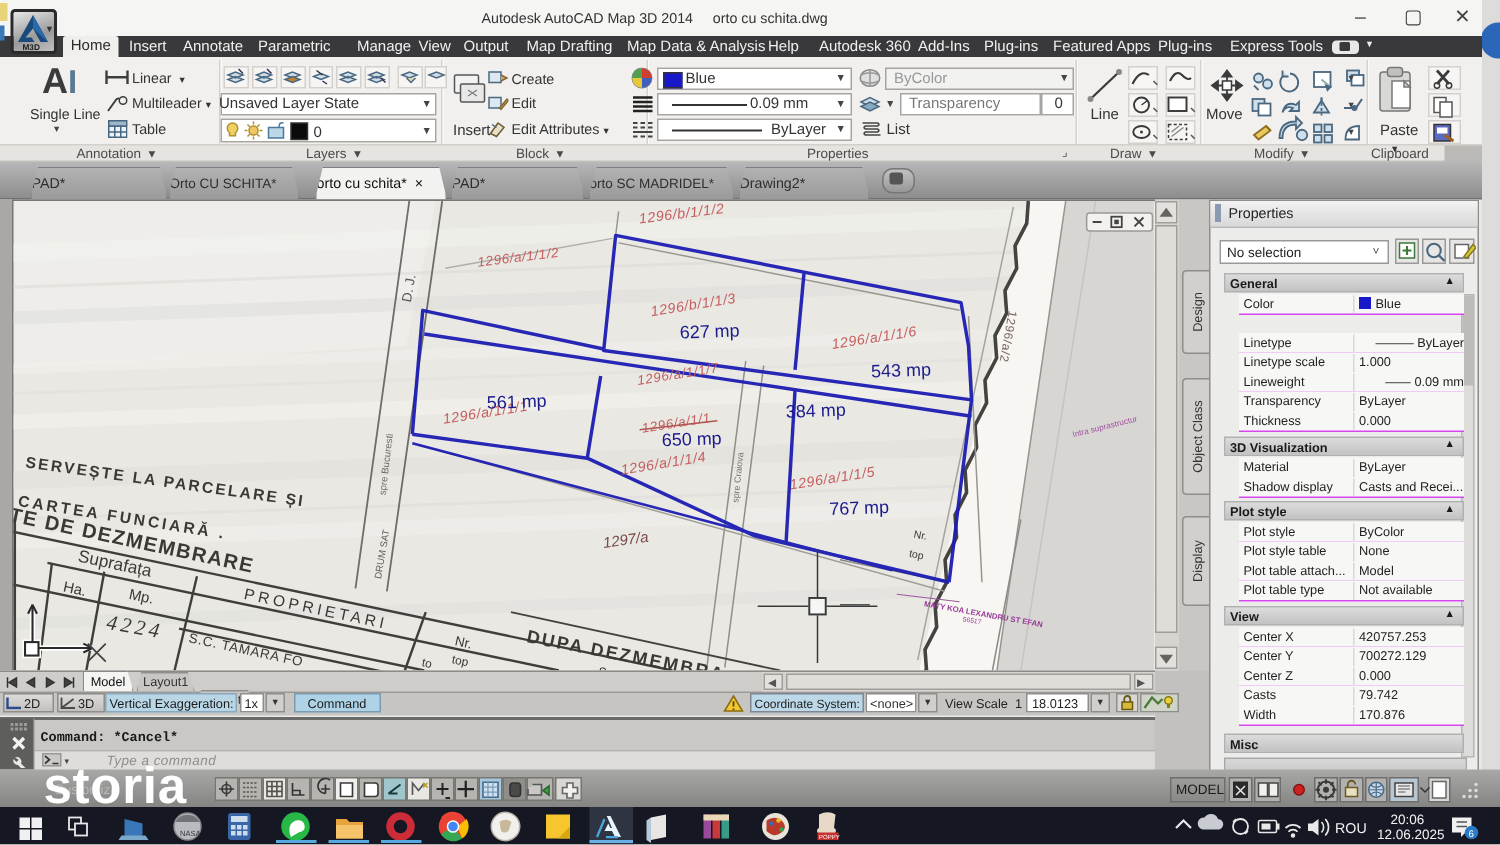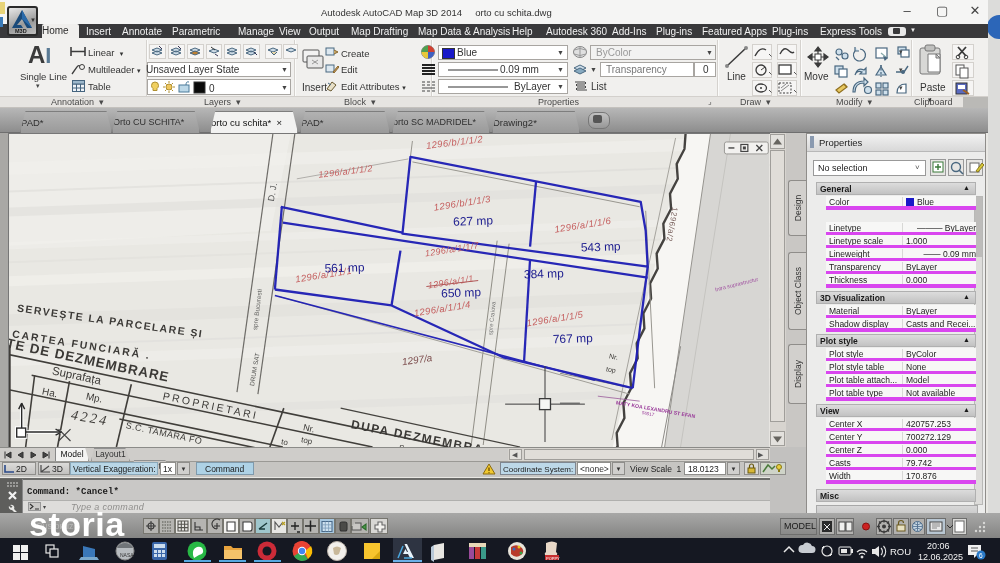--- a/index.html
+++ b/index.html
@@ -4,41 +4,41 @@
 html,body{margin:0;padding:0;}
 body{width:1000px;height:563px;overflow:hidden;position:relative;font-family:"Liberation Sans",sans-serif;background:#e9e8e4;}
 .abs{position:absolute;}
 
 #titlebar{left:0;top:0;width:1000px;height:24px;background:#f5f5f4;border-bottom:1px solid #d9d9d9;}
 #title-text{left:321px;top:7px;font-size:9.5px;color:#333;letter-spacing:0;}
 .winbtn{top:5px;width:12px;height:12px;color:#444;font-size:13px;line-height:11px;text-align:center;}
 
 #tabrow{left:0;top:24px;width:988px;height:14px;background:#39393b;}
 .rtab{position:absolute;top:26px;font-size:10px;color:#f0f0f0;white-space:nowrap;}
-#hometab{left:42px;top:24px;width:37px;height:14px;background:#f0efed;border-radius:2px 2px 0 0;font-size:10px;color:#2b2b2b;padding-top:1px;box-sizing:border-box;}
+#hometab{left:42px;top:24px;width:37px;height:14px;background:#f0efed;border-radius:2px 2px 0 0;text-align:center;font-size:10px;color:#2b2b2b;padding-top:1px;box-sizing:border-box;}
 
 #ribbon{left:0;top:38px;width:988px;height:58px;background:#f1f0ee;}
 #paneltitles{left:0;top:96px;width:988px;height:12px;background:#e6e4e1;border-top:1px solid #d3d0cc;border-bottom:1px solid #c4c1bd;box-sizing:border-box;}
 .ptitle{position:absolute;top:97px;font-size:9px;color:#4a4a4a;white-space:nowrap;}
 .psep{position:absolute;top:40px;width:1px;height:56px;background:#d5d2ce;border-right:1px solid #fbfbfa;}
 .rbtn-lbl{position:absolute;font-size:9.5px;color:#333;white-space:nowrap;}
 .dd{position:absolute;background:#fff;border:1px solid #a8a5a1;box-sizing:border-box;}
 .ddarrow{position:absolute;font-size:7px;color:#444;}
 .icnbox{position:absolute;background:#f6f5f4;border:1px solid #d4d1cd;box-sizing:border-box;}
 
 #filetabs{left:0;top:108px;width:988px;height:25px;background:linear-gradient(#b7b7b7,#8d8d8d);border-bottom:1px solid #6f6f6f;box-sizing:border-box;}
 .ftab{position:absolute;top:111px;height:22px;background:linear-gradient(#b2b2b2,#9a9a9a);border:1px solid #7e7e7e;border-bottom:none;border-radius:5px 5px 0 0;color:#2f2f2f;font-size:9.5px;text-align:left;box-sizing:border-box;padding-top:5px;clip-path:polygon(6% 0,94% 0,100% 100%,0 100%);}
 .ftab.active{background:#f2f2f1;color:#111;}
 
 #palstrip{left:786px;top:133px;width:22px;height:384px;background:#c9c7c4;}
 .paltab{position:absolute;left:788px;width:17px;background:#d2d0cd;border:1px solid #8f8d8a;border-right:none;border-radius:3px 0 0 3px;}
 .paltab span{position:absolute;left:50%;top:50%;transform:translate(-50%,-50%) rotate(-90deg);font-size:8.5px;color:#333;white-space:nowrap;}
 #palette{left:806px;top:133px;width:180px;height:382px;background:#ececeb;border:1px solid #8f8d8a;box-sizing:border-box;font-size:8.5px;color:#222;}
 .pgrp{position:absolute;left:816px;width:160px;height:13px;background:linear-gradient(#dcdcdc,#c2c2c2);border:1px solid #b0b0b0;box-sizing:border-box;font-weight:bold;font-size:8.5px;color:#1a1a1a;padding:1px 0 0 3px;}
-.prow{position:absolute;left:826px;width:150px;height:14px;background:#f7f7f6;border-bottom:4px solid #d946ef;box-sizing:border-box;font-size:8.5px;overflow:hidden;}
+.prow{position:absolute;left:826px;width:150px;height:14px;background:#f7f7f6;border-bottom:1px solid #d946ef;box-sizing:border-box;font-size:8.5px;overflow:hidden;}
 .prow .lab{position:absolute;left:3px;top:1px;color:#222;width:70px;white-space:nowrap;overflow:hidden;}
 .prow .val{position:absolute;left:76px;top:1px;color:#222;border-left:1px solid #d8d8d6;padding-left:3px;width:70px;height:12px;white-space:nowrap;overflow:hidden;}
 
 #modelrow{left:0;top:447px;width:770px;height:14px;background:#cfcdca;border-top:1px solid #8b8b88;box-sizing:border-box;}
 #toolrow{left:0;top:461px;width:786px;height:16px;background:#c6c5c2;border-top:1px solid #9a9995;box-sizing:border-box;}
 #cmdarea{left:0;top:478px;width:770px;height:35px;background:#cfcecc;border-top:2px solid #6a6a68;box-sizing:border-box;}
 #rightgap{left:770px;top:447px;width:36px;height:70px;background:#c2c1bf;}
 #statusbar{left:0;top:513px;width:1000px;height:25px;background:linear-gradient(#a8a8a7,#848483);}
 #taskbar{left:0;top:538px;width:1000px;height:25px;background:#151822;}
 #storia{left:29px;top:505px;font-size:34px;font-weight:bold;color:#fff;letter-spacing:.5px;}

